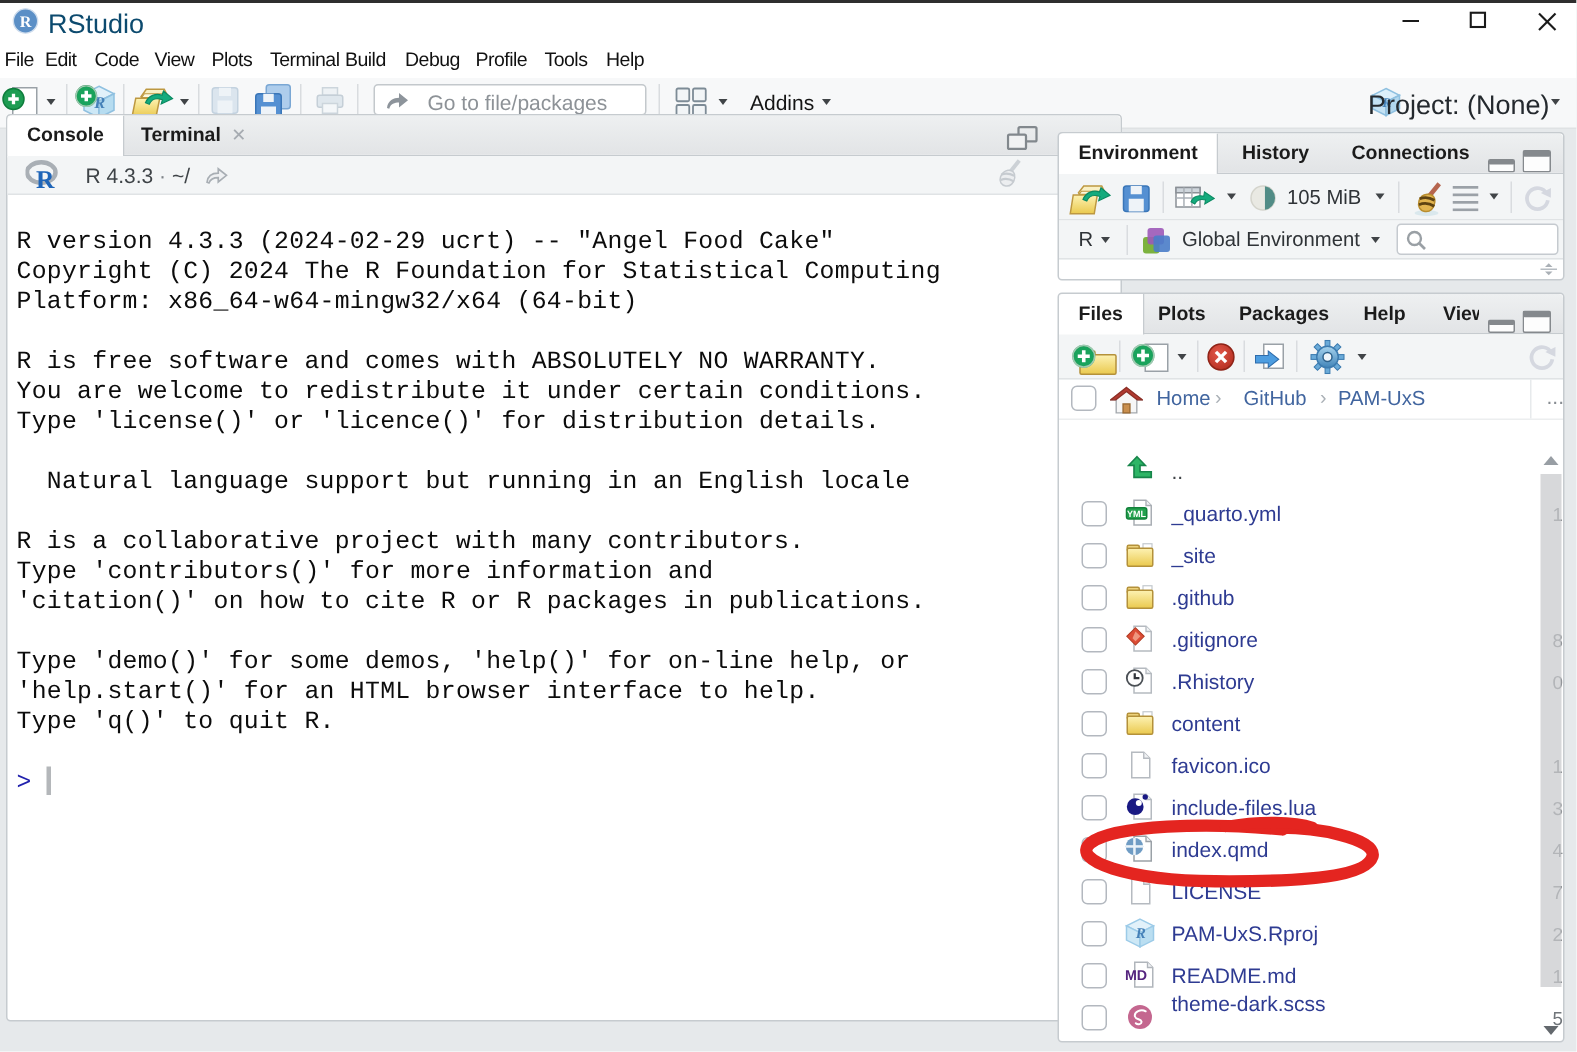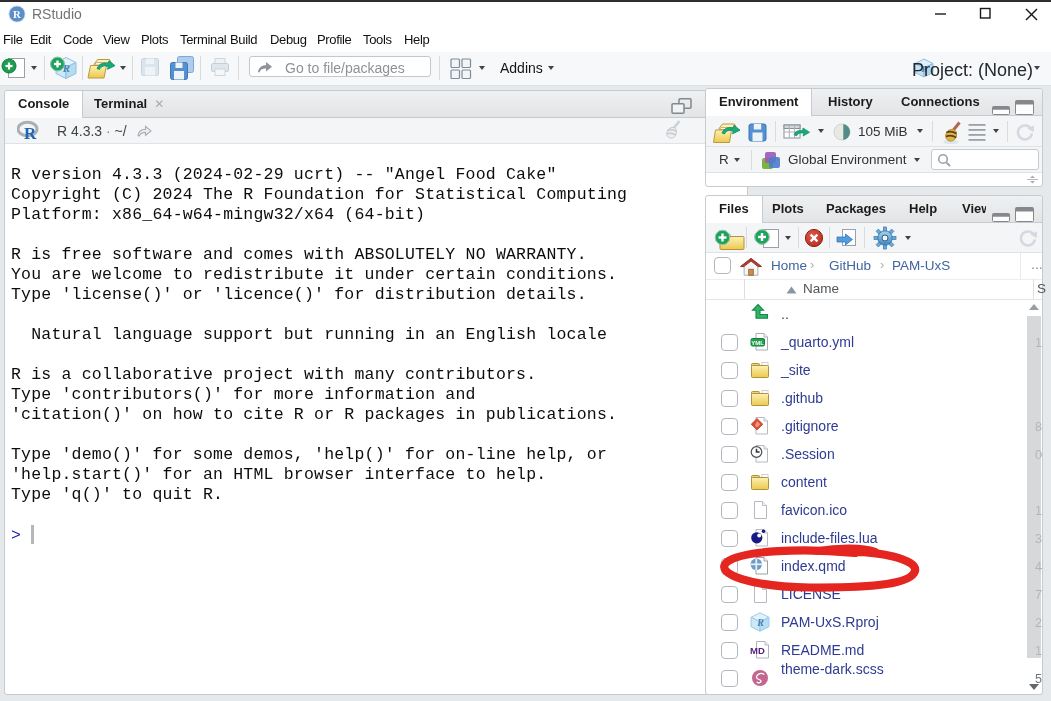--- a/index.html
+++ b/index.html
@@ -138,29 +138,29 @@
   </svg>
   <div class="abs" style="left:912px;top:8px;font-size:18px;color:#24292e">Project: (None)</div>
   <span class="caret" style="left:1034px;top:14px"></span>
 </div>
 
 <svg class="abs" style="left:8px;top:5px" width="18" height="18" viewBox="0 0 20 20">
   <circle cx="10" cy="10" r="9" fill="#5b8fc6"></circle>
   <circle cx="10" cy="10" r="9" fill="none" stroke="#cfdded" stroke-width="1"></circle>
   <text x="10" y="14.5" font-size="12" font-weight="bold" fill="#fff" text-anchor="middle" font-family="Liberation Serif,serif">R</text>
 </svg>
-<div class="abs" style="left:32px;top:6px;font-size:14px;color:#737373">RStudio</div>
+<div class="abs" style="left:32px;top:6px;font-size:18px;color:#0c4a6e">RStudio</div>
 <svg class="abs" style="left:928px;top:4px" width="115" height="20" viewBox="0 0 115 20">
   <line x1="7" y1="10" x2="18" y2="10" stroke="#1a1a1a" stroke-width="1.4"></line>
   <rect x="52.5" y="4.5" width="9.5" height="9.5" fill="none" stroke="#1a1a1a" stroke-width="1.4"></rect>
   <line x1="98" y1="5" x2="109" y2="16" stroke="#1a1a1a" stroke-width="1.4"></line>
   <line x1="109" y1="5" x2="98" y2="16" stroke="#1a1a1a" stroke-width="1.4"></line>
 </svg>
 
-<div class="panel" id="consolePanel" style="left:4px;top:90px;width:744px;height:605px">
+<div class="panel" id="consolePanel" style="left:4px;top:76px;width:744px;height:605px">
   <div class="tabbar">
     <div class="tab active first" style="left:0px">Console</div>
     <div class="tab" style="left:76px">Terminal<span class="x">✕</span></div>
   </div>
   <div class="ptoolbar" style="top:27px;height:26px">
     <svg class="abs" style="left:12px;top:2px" width="26" height="22" viewBox="0 0 26 22">
       <ellipse cx="10.5" cy="9" rx="9.5" ry="6.8" fill="none" stroke="#a9afb5" stroke-width="3"></ellipse>
       <text x="7" y="19" font-size="17" font-weight="bold" fill="#1f65b8" font-family="Liberation Serif,serif">R</text>
     </svg>
     <div class="abs" style="left:52px;top:5px;font-size:14px;color:#3e4347">R 4.3.3 <span style="color:#7d8287">·</span> ~/</div>
@@ -359,29 +359,20 @@
       <path d="M12 1 L23.5 10 H19.8 L12 4 L4.2 10 H0.5 Z" fill="#b23a31" stroke="#8e3027"></path>
       <rect x="9.5" y="13" width="5" height="6.5" fill="#c98f4e" stroke="#9a6a33"></rect>
     </svg>
     <div class="abs" style="left:65px;top:5px;font-size:13.5px;color:#41659f">Home</div>
     <div class="abs" style="left:104px;top:4px;font-size:13px;color:#aab0b6">›</div>
     <div class="abs" style="left:123px;top:5px;font-size:13.5px;color:#41659f">GitHub</div>
     <div class="abs" style="left:174px;top:4px;font-size:13px;color:#aab0b6">›</div>
     <div class="abs" style="left:186px;top:5px;font-size:13.5px;color:#41659f">PAM-UxS</div>
     <div class="abs" style="left:325px;top:3px;font-size:14px;color:#888d92">...</div>
   </div>
-  <div class="abs" style="left:0;top:83px;width:336px;height:20px;border-bottom:1px solid #e2e5e7">
-    <div class="abs" style="left:38px;top:0;width:1px;height:20px;background:#dcdfe2"></div>
-    <div class="abs" style="left:327px;top:0;width:1px;height:20px;background:#dcdfe2"></div>
-    <svg class="abs" style="left:80px;top:7px" width="11" height="8" viewBox="0 0 11 8">
-        <path d="M5.5 0.5 L10.5 7.5 H0.5 Z" fill="#8a97a3"></path>
-      </svg>
-    <div class="abs" style="left:97px;top:2px;font-size:13.5px;color:#50555a">Name</div>
-    <div class="abs" style="left:331px;top:2px;font-size:13.5px;color:#50555a">S</div>
-  </div>
 </div>
 <div id="filelist">
 
   <svg class="abs" style="left:751px;top:303px" width="20" height="20" viewBox="0 0 20 20">
     <path d="M7 1.5 L12.5 7.2 H9 V11.5 H16.5 V15.2 H5 V7.2 H1.5 Z" fill="#2eb566" stroke="#17854a" stroke-width="1.1"></path>
   </svg>
   <div class="filetext" style="left:781px;top:306px;color:#3f4347">..</div>
 
   <div class="chk" style="left:721px;top:334px"></div>
   <svg class="abs" style="left:750px;top:332px" width="20" height="20" viewBox="0 0 20 20">
@@ -417,21 +408,21 @@
   </svg>
   <div class="filetext" style="left:781px;top:418px">.gitignore</div>
 
   <div class="chk" style="left:721px;top:446px"></div>
   <svg class="abs" style="left:750px;top:444px" width="20" height="20" viewBox="0 0 20 20">
     <path d="M6 1.5 h8 l3.5 3.5 v13 h-11.5 z" fill="#fff" stroke="#b5bac0"></path>
     <path d="M14 1.5 v3.5 h3.5" fill="#f0f2f4" stroke="#b5bac0" stroke-width="0.9"></path>
     <circle cx="6.5" cy="8" r="5.3" fill="#fdfdfd" stroke="#4a4f54" stroke-width="1.2"></circle>
     <path d="M6.5 4.8 V8 H9.6" fill="none" stroke="#2f3338" stroke-width="1.5"></path>
   </svg>
-  <div class="filetext" style="left:781px;top:446px">.Session</div>
+  <div class="filetext" style="left:781px;top:446px">.Rhistory</div>
 
   <div class="chk" style="left:721px;top:474px"></div>
   <svg class="abs" style="left:750px;top:472px" width="20" height="20" viewBox="0 0 20 20">
     <rect x="1.5" y="3.5" width="8" height="4" rx="1" fill="#edd27c" stroke="#b4913a"></rect>
     <rect x="12" y="2.5" width="6" height="4.5" fill="#fff" stroke="#c3c8cd" stroke-width="0.8"></rect>
     <rect x="1.5" y="5.5" width="17" height="12" rx="1" fill="url(#gFold)" stroke="#b4913a"></rect>
   </svg>
   <div class="filetext" style="left:781px;top:474px">content</div>
 
   <div class="chk" style="left:721px;top:502px"></div>

